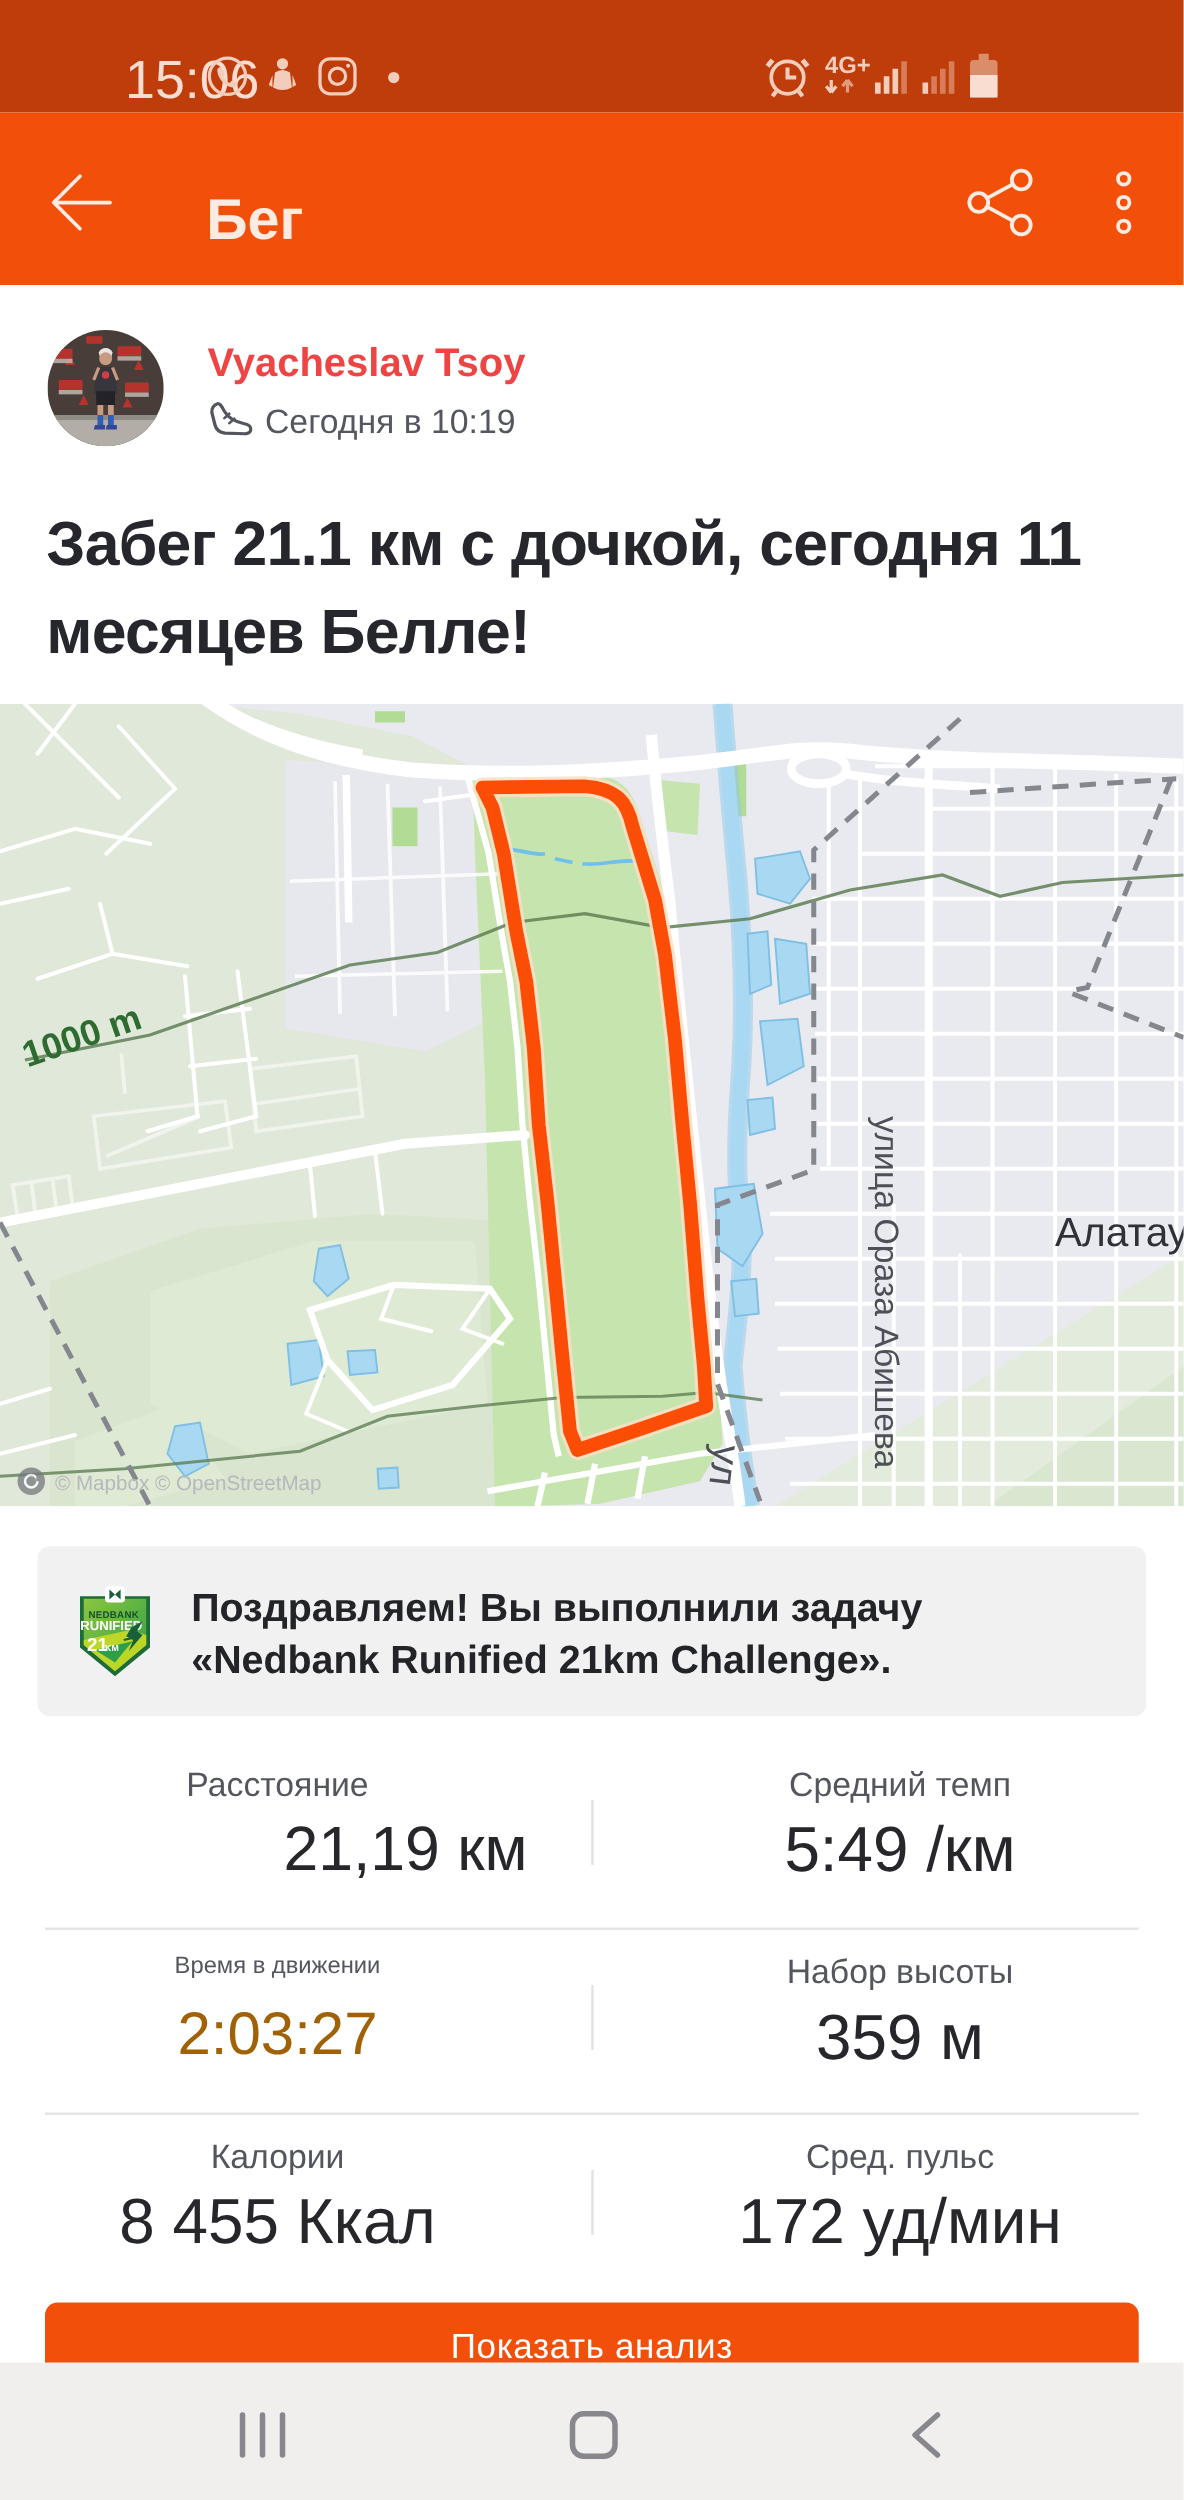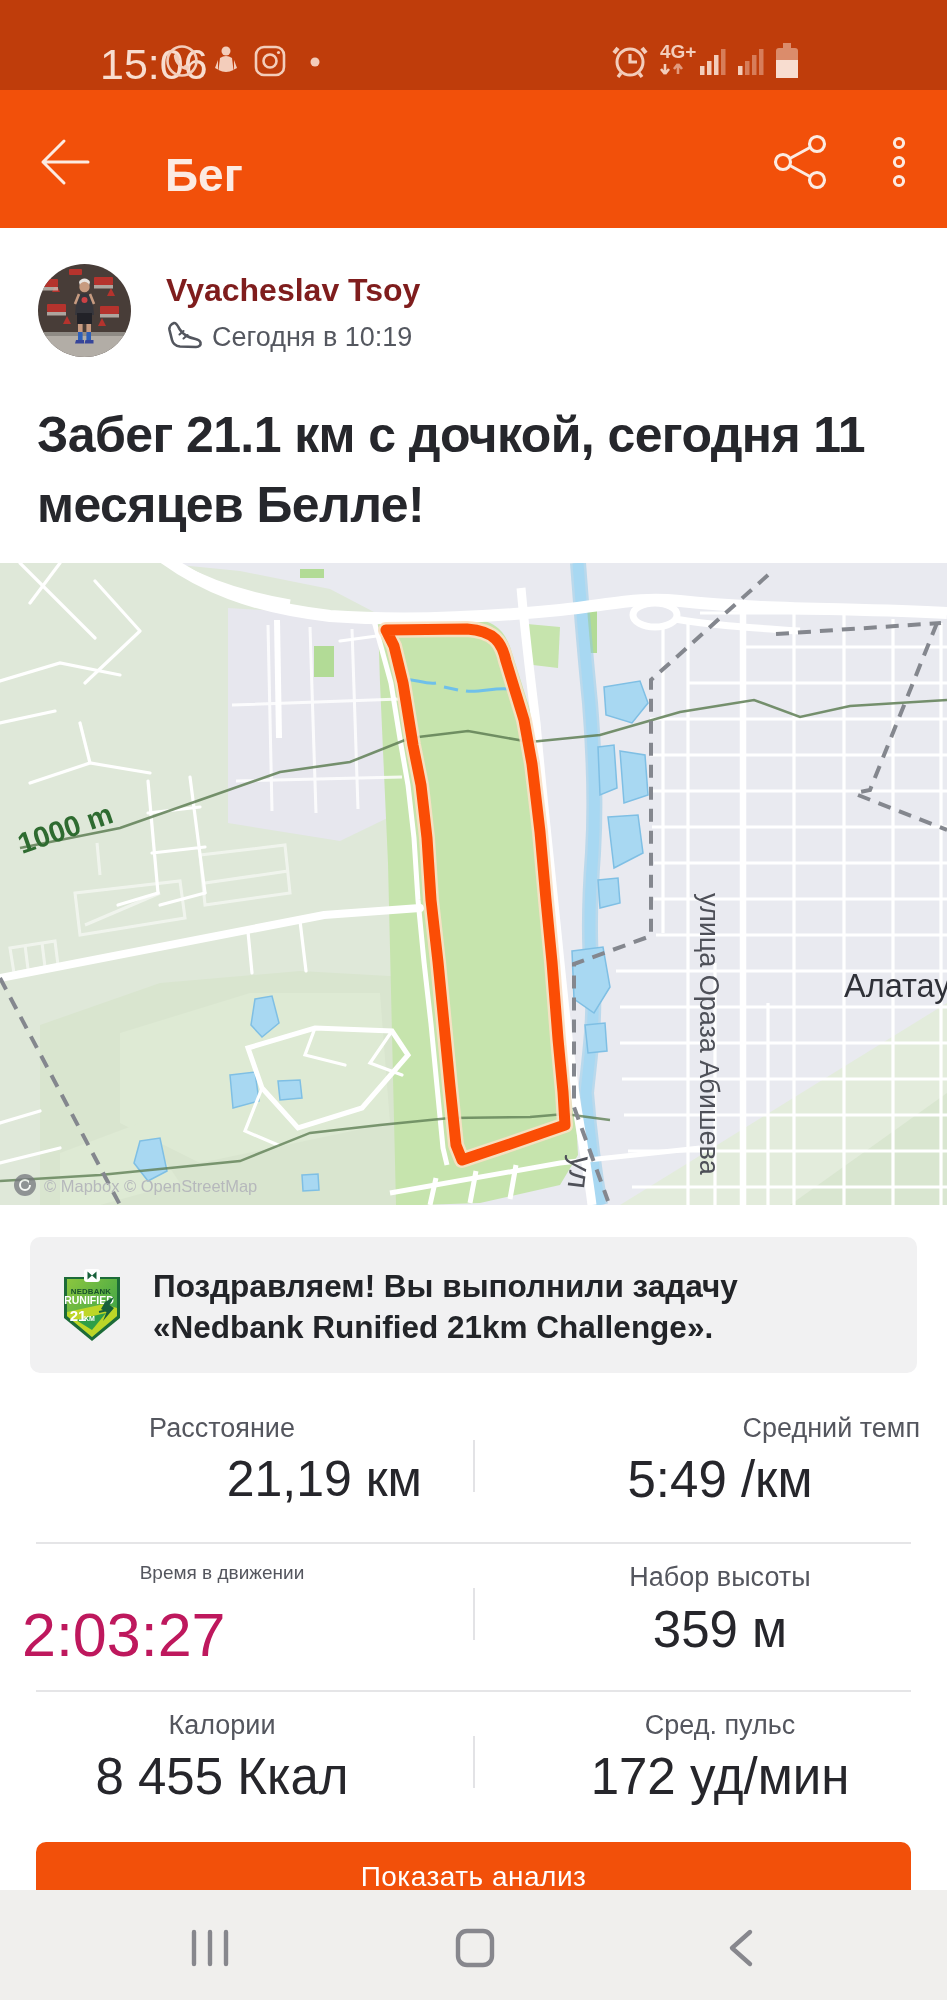--- a/index.html
+++ b/index.html
@@ -125,21 +125,21 @@
       <rect x="48.4" y="60" width="4.6" height="10" fill="#c79b80"></rect>
       <rect x="40" y="68" width="4.6" height="9" fill="#2d5fb8"></rect>
       <rect x="48.4" y="68" width="4.6" height="9" fill="#2d5fb8"></rect>
       <path d="M38 76 h8 v3.6 h-9z M47.5 76 h8 v3.6 h-9z" fill="#36459a"></path>
       <circle cx="46.5" cy="36" r="3" fill="#cc4145"></circle>
       <path d="M41 30 l-4 10 M52 30 l4 10" stroke="#c79b80" stroke-width="2.6" fill="none"></path>
     </g>
   </g>
 </svg>
 
-<div class="abs" style="left:166px;top:272px;font-size:32px;font-weight:bold;color:#7f1d1d;">Vyacheslav Tsoy</div>
+<div class="abs" style="left:166px;top:272px;font-size:32px;font-weight:bold;color:#ef4444;">Vyacheslav Tsoy</div>
 
 <svg class="abs" style="left:166px;top:318px;" width="38" height="37" viewBox="0 0 38 37">
   <path d="M8 5 C5 6 3 9 3.5 12 L6 22 C7 26 10 28 14 28.5 L30 29 C33.5 29 35 27 34.5 24.5 C34 22.5 32 21.5 29.5 21 C22 19.5 17 17 13.5 11 C12 8.5 10.5 4.4 8 5 Z" fill="none" stroke="#53565e" stroke-width="2.6" stroke-linejoin="round"></path>
   <path d="M13.5 16.5 l4 -3.5 M17.5 20.5 l4 -3.5" stroke="#53565e" stroke-width="2.1" fill="none" stroke-linecap="round"></path>
 </svg>
 
 <div class="abs" style="left:212px;top:322px;font-size:27px;color:#54575f;">Сегодня в 10:19</div>
 
 <div class="abs" style="left:37px;top:400px;width:880px;font-size:50px;font-weight:bold;color:#26272c;line-height:70px;letter-spacing:-.6px;">Забег 21.1 км с дочкой, сегодня 11 месяцев Белле!</div>
 
@@ -303,31 +303,31 @@
   <path d="M43 34 l9 -5 -4.5 8 4.5 3 -11 13 3.5 -9 -5.5 -3 z" fill="#17603a"></path>
   <path d="M37 44 l13 -3" stroke="#17603a" stroke-width="1.8" fill="none"></path>
 </svg>
 
 <div class="abs" style="left:153px;top:1266px;font-size:31.5px;font-weight:bold;color:#222428;line-height:41px;white-space:nowrap;">Поздравляем! Вы выполнили задачу<br>«Nedbank Runified 21km Challenge».</div>
 
 <div class="abs" style="left:22px;top:1413px;width:400px;text-align:center;font-size:27px;color:#54565e;">Расстояние</div>
 
 <div class="abs" style="left:22px;top:1450px;width:400px;text-align:right;font-size:50px;color:#26262b;">21,19 км</div>
 
-<div class="abs" style="left:520px;top:1413px;width:400px;text-align:right;font-size:27px;color:#54565e;">Средний темп</div>
+<div class="abs" style="left:520px;top:1413px;width:400px;text-align:center;font-size:27px;color:#54565e;">Средний темп</div>
 
 <div class="abs" style="left:520px;top:1450px;width:400px;text-align:center;font-size:51px;color:#26262b;">5:49 /км</div>
 
 <div class="abs" style="left:473px;top:1440px;width:2px;height:52px;background:#e3e3e6;"></div>
 
 <div class="abs" style="left:36px;top:1542px;width:875px;height:2px;background:#e5e5e7;"></div>
 
 <div class="abs" style="left:22px;top:1562px;width:400px;text-align:center;font-size:19px;color:#54565e;">Время в движении</div>
 
-<div class="abs" style="left:22px;top:1600px;width:400px;font-size:61px;color:#be185d;">2:03:27</div>
+<div class="abs" style="left:22px;top:1600px;width:400px;text-align:center;font-size:48px;color:#a16207;">2:03:27</div>
 
 <div class="abs" style="left:520px;top:1562px;width:400px;text-align:center;font-size:27px;color:#54565e;">Набор высоты</div>
 
 <div class="abs" style="left:520px;top:1600px;width:400px;text-align:center;font-size:51px;color:#26262b;">359 м</div>
 
 <div class="abs" style="left:473px;top:1588px;width:2px;height:52px;background:#e3e3e6;"></div>
 
 <div class="abs" style="left:36px;top:1690px;width:875px;height:2px;background:#e5e5e7;"></div>
 
 <div class="abs" style="left:22px;top:1710px;width:400px;text-align:center;font-size:27px;color:#54565e;">Калории</div>

